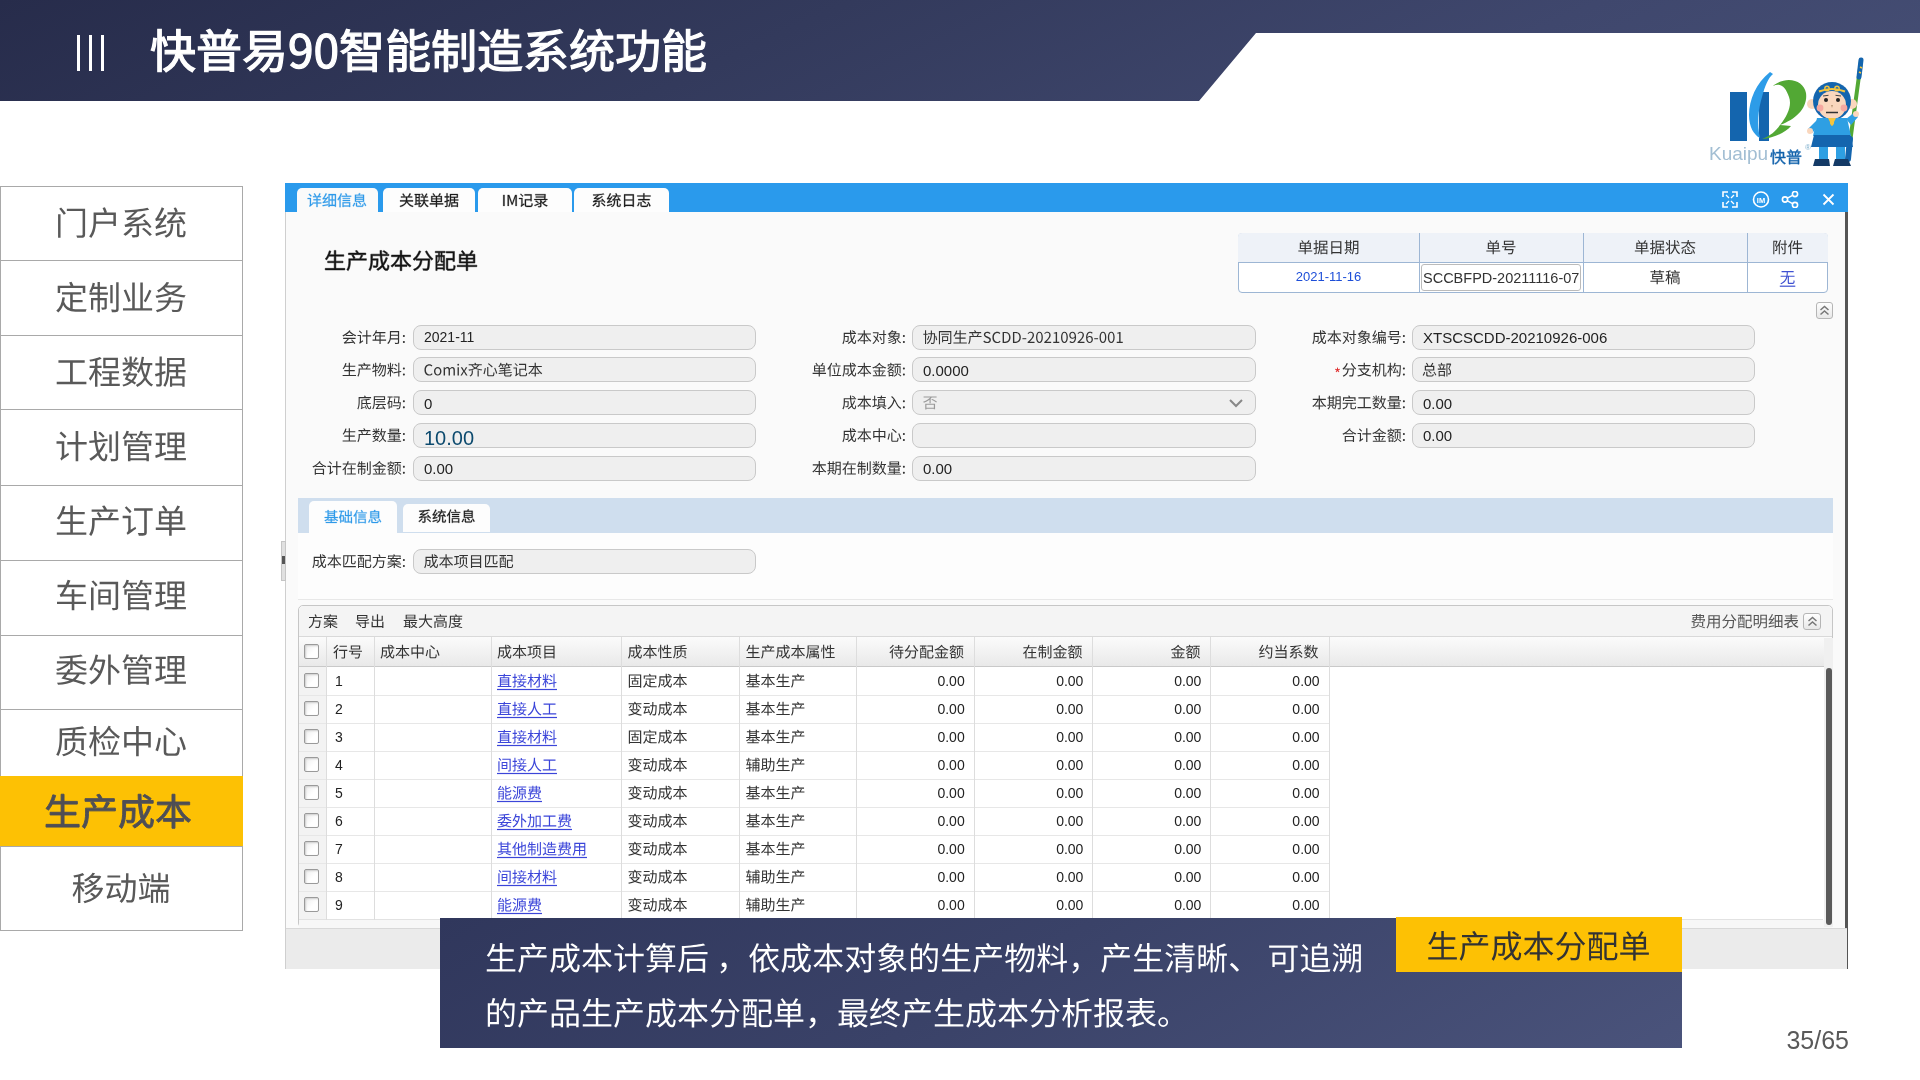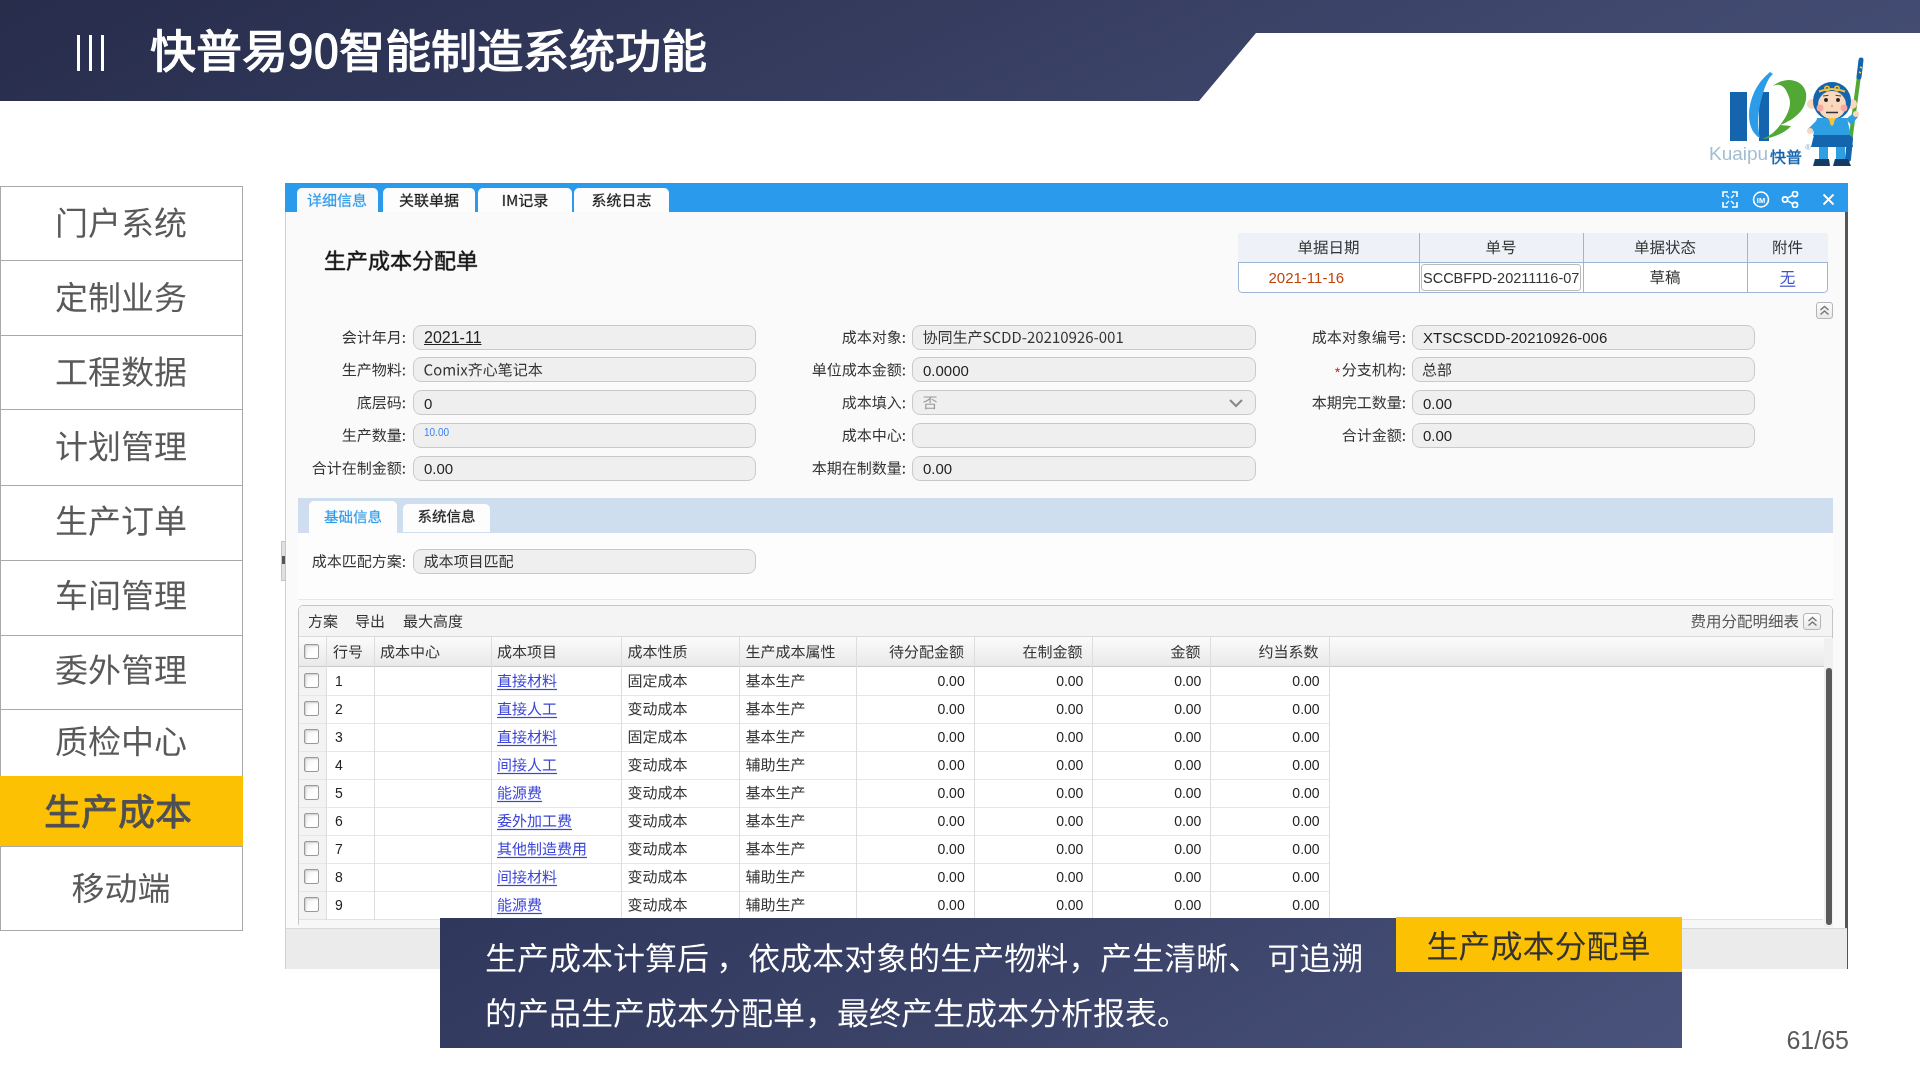--- a/index.html
+++ b/index.html
@@ -177,25 +177,25 @@
     <div class="abs" style="left:304px;top:701px;width:15px;height:15px;border:1px solid #9a9a9a;border-radius:2px;background:linear-gradient(135deg,#eee 0%,#fff 60%);box-shadow:inset 1px 1px 2px #ccc;"></div>
     <div class="abs" style="left:304px;top:729px;width:15px;height:15px;border:1px solid #9a9a9a;border-radius:2px;background:linear-gradient(135deg,#eee 0%,#fff 60%);box-shadow:inset 1px 1px 2px #ccc;"></div>
     <div class="abs" style="left:304px;top:757px;width:15px;height:15px;border:1px solid #9a9a9a;border-radius:2px;background:linear-gradient(135deg,#eee 0%,#fff 60%);box-shadow:inset 1px 1px 2px #ccc;"></div>
     <div class="abs" style="left:304px;top:785px;width:15px;height:15px;border:1px solid #9a9a9a;border-radius:2px;background:linear-gradient(135deg,#eee 0%,#fff 60%);box-shadow:inset 1px 1px 2px #ccc;"></div>
     <div class="abs" style="left:304px;top:813px;width:15px;height:15px;border:1px solid #9a9a9a;border-radius:2px;background:linear-gradient(135deg,#eee 0%,#fff 60%);box-shadow:inset 1px 1px 2px #ccc;"></div>
     <div class="abs" style="left:304px;top:841px;width:15px;height:15px;border:1px solid #9a9a9a;border-radius:2px;background:linear-gradient(135deg,#eee 0%,#fff 60%);box-shadow:inset 1px 1px 2px #ccc;"></div>
     <div class="abs" style="left:304px;top:869px;width:15px;height:15px;border:1px solid #9a9a9a;border-radius:2px;background:linear-gradient(135deg,#eee 0%,#fff 60%);box-shadow:inset 1px 1px 2px #ccc;"></div>
     <div class="abs" style="left:304px;top:897px;width:15px;height:15px;border:1px solid #9a9a9a;border-radius:2px;background:linear-gradient(135deg,#eee 0%,#fff 60%);box-shadow:inset 1px 1px 2px #ccc;"></div>
 
   <div class="lat" style="left:1805px;top:143.2px;font-size:8px;color:#7fb0cd;">®</div>
-    <div class="lat" style="left:1268.5px;top:268.9px;width:120px;font-size:15px;color:#c2410c;">2021-11-16</div>
+    <div class="lat" style="left:1268.5px;top:268.9px;width:120px;text-align:center;font-size:13px;color:#1d4ed8;">2021-11-16</div>
     <div class="lat" style="left:1423px;top:269.7px;width:156px;text-align:center;font-size:14.5px;color:#333;">SCCBFPD-20211116-07</div>
-    <div class="lat" style="left:424px;top:329.4px;font-size:16px;color:#222;text-decoration:underline;">2021-11</div>
+    <div class="lat" style="left:424px;top:329.4px;font-size:14px;color:#222;">2021-11</div>
     <div class="lat" style="left:424px;top:394.7px;font-size:15px;color:#222;">0</div>
-    <div class="lat" style="left:424px;top:427.4px;font-size:10px;color:#3b82f6;">10.00</div>
+    <div class="lat" style="left:424px;top:427.4px;font-size:20px;color:#0c4a6e;">10.00</div>
     <div class="lat" style="left:424px;top:460.2px;font-size:15px;color:#222;">0.00</div>
     <div class="lat" style="left:923px;top:361.9px;font-size:15px;color:#222;">0.0000</div>
     <div class="lat" style="left:923px;top:460.2px;font-size:15px;color:#222;">0.00</div>
     <div class="lat" style="left:1423px;top:329.4px;font-size:15px;color:#222;">XTSCSCDD-20210926-006</div>
     <div class="lat" style="left:1423px;top:394.7px;font-size:15px;color:#222;">0.00</div>
     <div class="lat" style="left:1423px;top:427.4px;font-size:15px;color:#222;">0.00</div>
     <div class="lat" style="left:335px;top:673.4px;font-size:14px;color:#222;">1</div>
     <div class="lat" style="left:904.7px;top:673.4px;width:60px;text-align:right;font-size:14px;color:#222;">0.00</div>
     <div class="lat" style="left:1023.4px;top:673.4px;width:60px;text-align:right;font-size:14px;color:#222;">0.00</div>
     <div class="lat" style="left:1141.4px;top:673.4px;width:60px;text-align:right;font-size:14px;color:#222;">0.00</div>
@@ -233,21 +233,21 @@
     <div class="lat" style="left:335px;top:869.4px;font-size:14px;color:#222;">8</div>
     <div class="lat" style="left:904.7px;top:869.4px;width:60px;text-align:right;font-size:14px;color:#222;">0.00</div>
     <div class="lat" style="left:1023.4px;top:869.4px;width:60px;text-align:right;font-size:14px;color:#222;">0.00</div>
     <div class="lat" style="left:1141.4px;top:869.4px;width:60px;text-align:right;font-size:14px;color:#222;">0.00</div>
     <div class="lat" style="left:1259.6px;top:869.4px;width:60px;text-align:right;font-size:14px;color:#222;">0.00</div>
     <div class="lat" style="left:335px;top:897.4px;font-size:14px;color:#222;">9</div>
     <div class="lat" style="left:904.7px;top:897.4px;width:60px;text-align:right;font-size:14px;color:#222;">0.00</div>
     <div class="lat" style="left:1023.4px;top:897.4px;width:60px;text-align:right;font-size:14px;color:#222;">0.00</div>
     <div class="lat" style="left:1141.4px;top:897.4px;width:60px;text-align:right;font-size:14px;color:#222;">0.00</div>
     <div class="lat" style="left:1259.6px;top:897.4px;width:60px;text-align:right;font-size:14px;color:#222;">0.00</div>
-    <div class="lat" style="left:1779px;top:1025.5px;width:70px;text-align:right;font-size:25px;color:#595959;">61/65</div>
+    <div class="lat" style="left:1779px;top:1025.5px;width:70px;text-align:right;font-size:25px;color:#595959;">35/65</div>
 
   <div class="abs" style="left:1824px;top:638px;width:9px;height:289px;background:#f0f0f0;"></div>
   <div class="abs" style="left:1826px;top:668px;width:6px;height:257px;background:#5a5a5a;border-radius:3px;"></div>
 
   <div class="abs" style="left:1845px;top:212px;width:3px;height:757px;background:#555;"></div>
 
   <div class="abs" style="left:286px;top:928px;width:1561px;height:41px;background:#ebebeb;border-top:1px solid #d8d8d8;"></div>
 
   <div class="abs" style="left:440px;top:918px;width:1242px;height:130px;background:linear-gradient(150deg,#30375c 0%,#3a4268 45%,#4a537b 100%);"></div>
   <div class="abs" style="left:1396px;top:917px;width:286px;height:55px;background:#fdc104;"></div>

